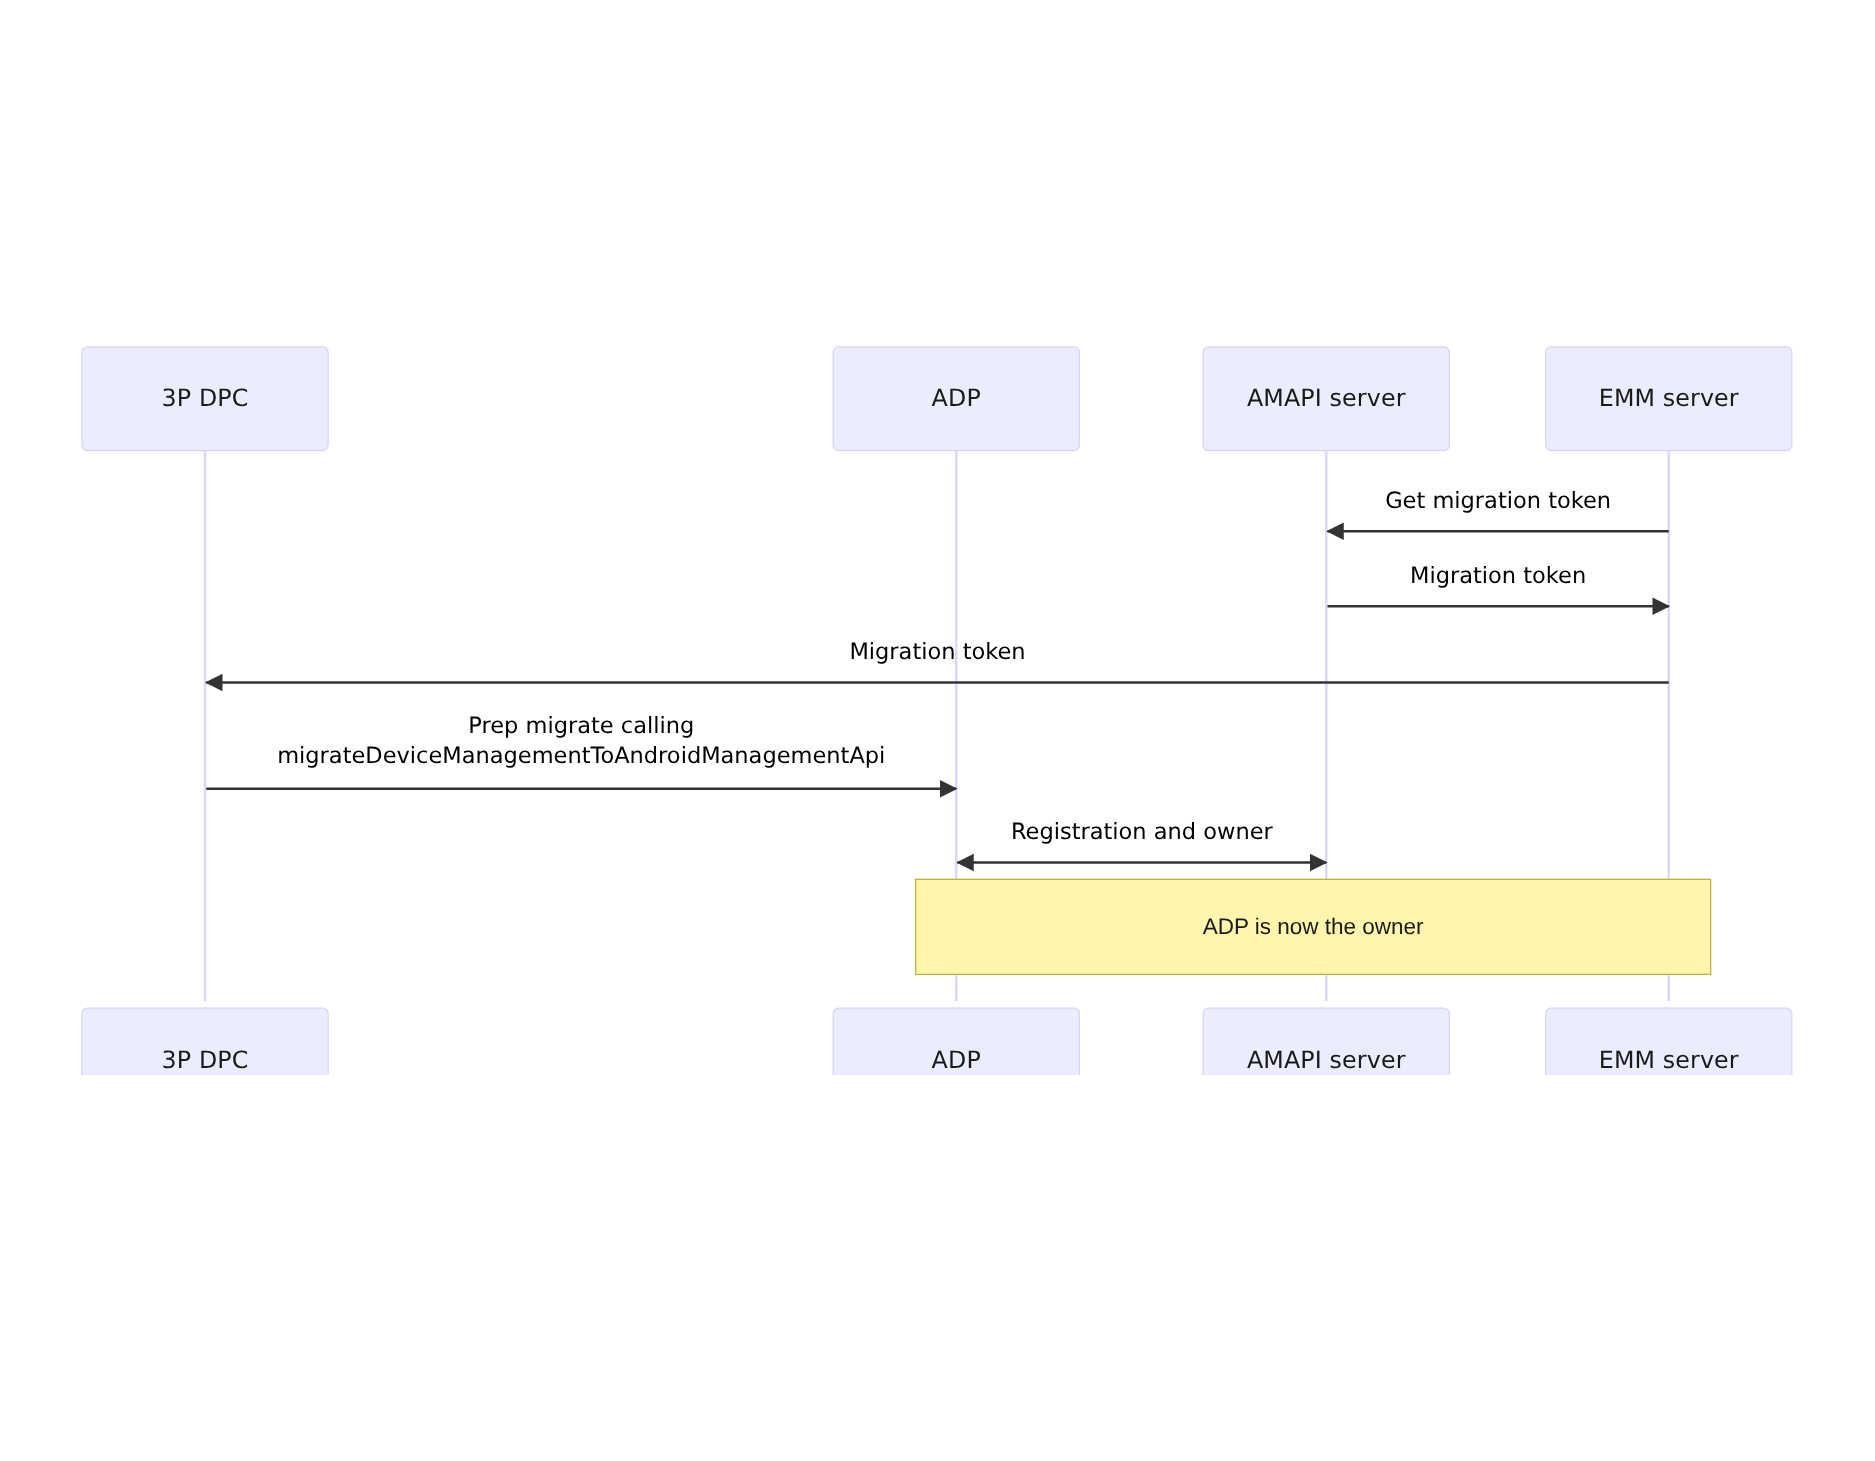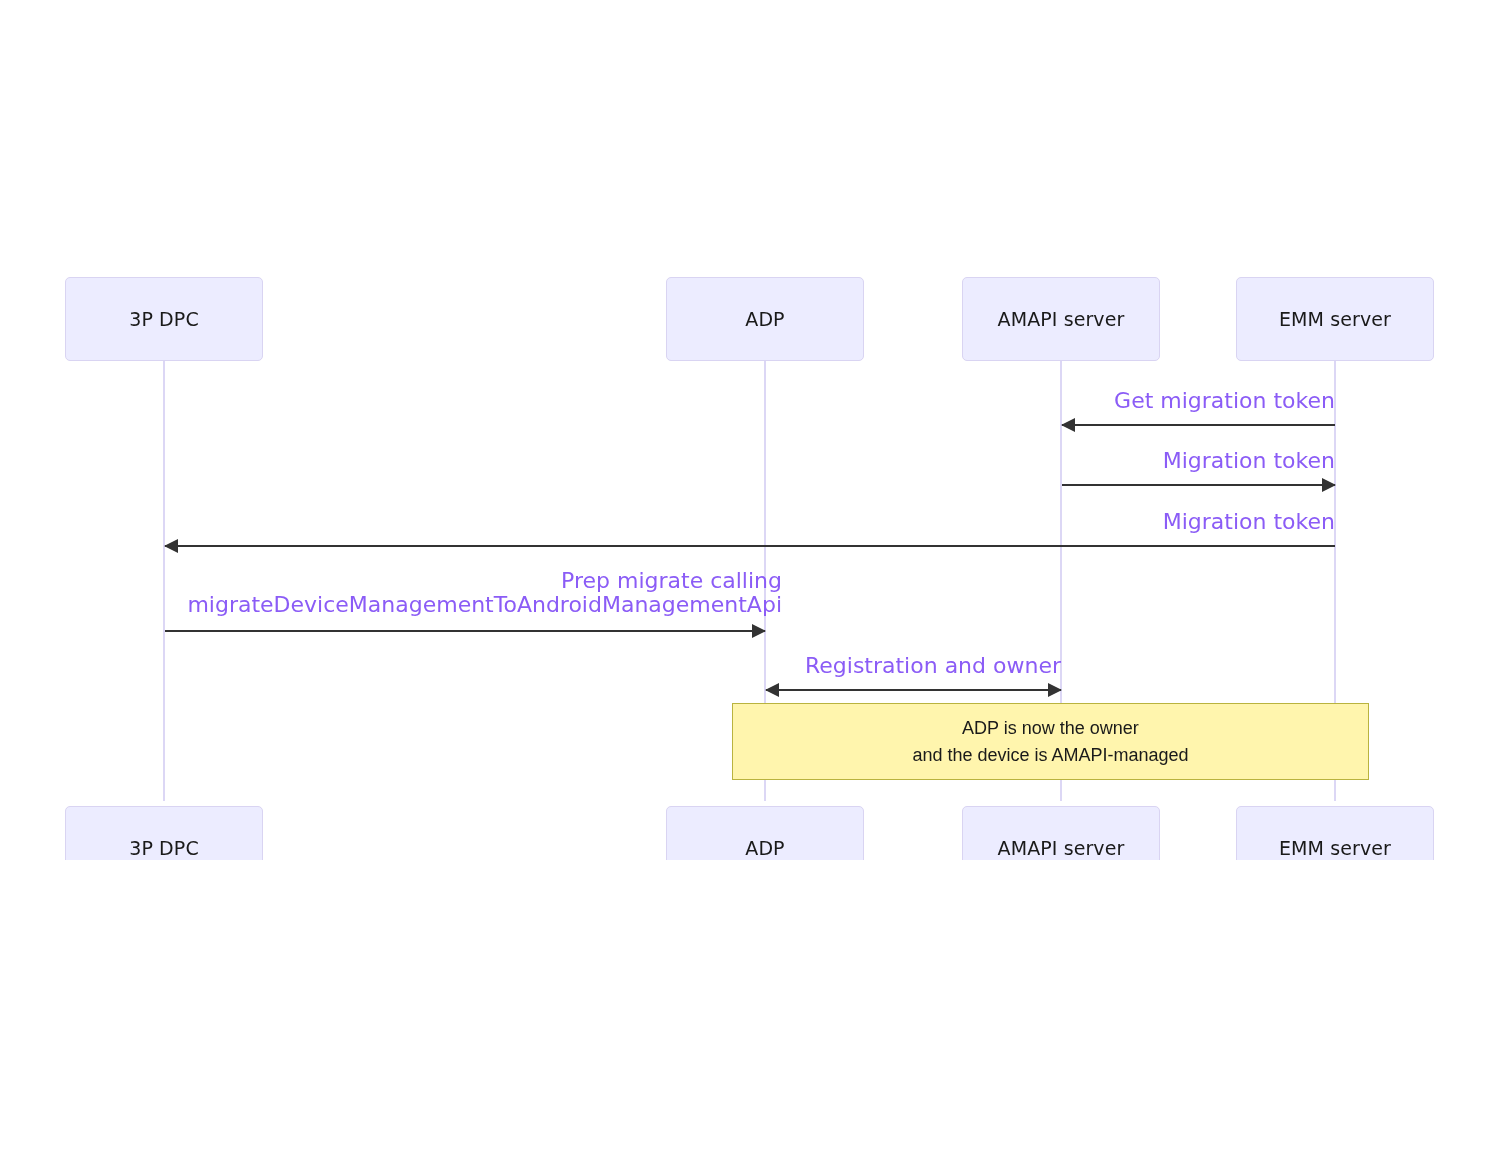--- a/index.html
+++ b/index.html
@@ -64,29 +64,29 @@
     right: -1px;
     border-left: 14px solid #333333;
   }
   .head.left {
     left: -1px;
     border-right: 14px solid #333333;
   }
   .msg-label {
     position: absolute;
     width: 100%;
-    text-align: right;
-    color: #8b5cf6;
-    font-size: 22px;
+    text-align: center;
+    color: #000000;
+    font-size: 18px;
     line-height: 26px;
     white-space: pre;
     font-family: "DejaVu Sans", sans-serif;
   }
   .msg-label.one  { bottom: 10px; }
-  .msg-label.two  { bottom: 10px; padding-left: 17px; }
+  .msg-label.two  { bottom: 10px; }
   
   .note {
     position: absolute;
     box-sizing: border-box;
     background: #fff5ad;
     border: 1px solid #b9b33f;
     display: flex;
     flex-direction: column;
     align-items: center;
     justify-content: center;
@@ -147,21 +147,20 @@
 
   <div class="msg" style="left:766px; top:689px; width:295px;">
     <div class="msg-label one">Registration and owner</div>
     <div class="line"></div>
     <div class="head left"></div>
     <div class="head right"></div>
   </div>
 
   <div class="note" style="left:732px; top:703px; width:637px; height:77px;">
     <div>ADP is now the owner</div>
-    <div>and the device is AMAPI-managed</div>
   </div>
 
   <div class="participant" style="left:65px; top:806px; width:198px; height:84px;">
     <span>3P DPC</span>
   </div>
   <div class="participant" style="left:666px; top:806px; width:198px; height:84px;">
     <span>ADP</span>
   </div>
   <div class="participant" style="left:962px; top:806px; width:198px; height:84px;">
     <span>AMAPI server</span>

